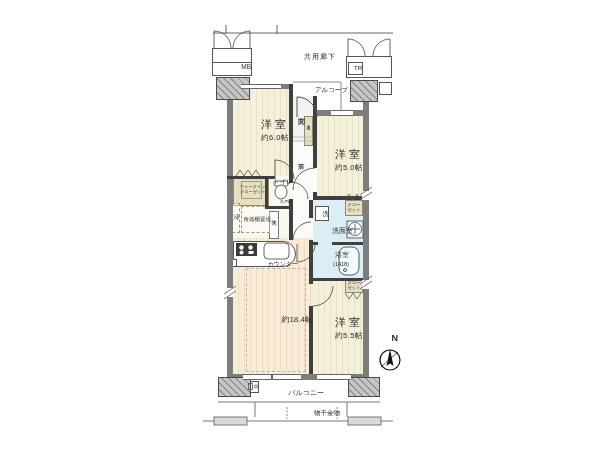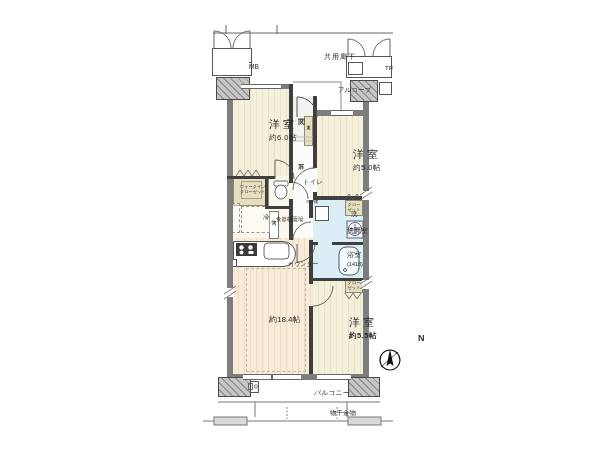--- a/index.html
+++ b/index.html
@@ -16,21 +16,21 @@
   
   .wallO{background:#7d7d7d;}
   .wallI{background:#3f3f3f;}
   .window{background:#fff;border-top:1px solid #666;border-bottom:1px solid #666;}
   
   .tan{background:#e6dfbf;border:1px solid #8e8a72;}
   .whitebox{background:#fff;border:1px solid #555;}
   .dashedbox{border:1px dashed #9a9a8a;background:rgba(255,255,255,.35);}
   .hatch{background:repeating-linear-gradient(45deg,#c6c6c6 0 4px,#949494 4px 5px);border:1.5px solid #4a4a4a;}
   
-  .lb{position:absolute;text-align:left;line-height:1.15;white-space:nowrap;margin-left:36px;}
+  .lb{position:absolute;text-align:right;line-height:1.15;white-space:nowrap;}
   .vlb{position:absolute;writing-mode:vertical-rl;text-align:center;line-height:1;letter-spacing:1px;}
   .room-name{font-size:11px;letter-spacing:3px;}
   .room-size{font-size:7.5px;letter-spacing:.5px;}
   .ldk-name{font-size:12px;letter-spacing:2px;}
   .t7{font-size:7px;} .t65{font-size:6.5px;} .t6{font-size:6px;}
   .t55{font-size:5.5px;} .t5{font-size:5px;} .t4{font-size:4px;}
   .tiny2{font-size:4.2px;line-height:1.25;white-space:nowrap;text-align:center;}
   svg{position:absolute;left:0;top:0;}
 </style>
 </head>
@@ -204,21 +204,21 @@
   </svg>
 
   <div class="lb t7" style="left:288px;top:53px;width:48px;letter-spacing:1px;">共用廊下</div>
   <div class="lb t65" style="left:302px;top:86px;width:46px;">アルコーブ</div>
 
   <div class="lb room-name" style="left:233px;top:118px;width:56px;">洋室</div>
   <div class="lb room-size" style="left:233px;top:134px;width:56px;">約6.0帖</div>
   <div class="lb room-name" style="left:317px;top:148px;width:46px;">洋室</div>
   <div class="lb room-size" style="left:317px;top:164px;width:46px;">約5.0帖</div>
   <div class="lb room-name" style="left:313px;top:316px;width:50px;">洋室</div>
-  <div class="lb room-size" style="left:313px;top:332px;width:50px;font-weight:bold;">約5.5帖</div>
+  <div class="lb room-size" style="left:313px;top:332px;width:50px;">約5.5帖</div>
   <div class="lb" style="left:233px;top:315px;width:80px;font-size:8px;">約18.4帖</div>
 
   <div class="vlb t7" style="left:298px;top:112px;">玄関</div>
   <div class="vlb t6" style="left:298px;top:158px;">廊下</div>
   <div class="vlb t4" style="left:306px;top:122px;letter-spacing:0;">下足入</div>
 
   <div class="lb t65" style="left:267px;top:178px;width:26px;">トイレ</div>
   <div class="lb t4" style="left:270px;top:200px;width:22px;">吊戸棚</div>
   <div class="tiny2 abs" style="left:240px;top:184px;width:24px;">
     <div>ウォークイン</div>

